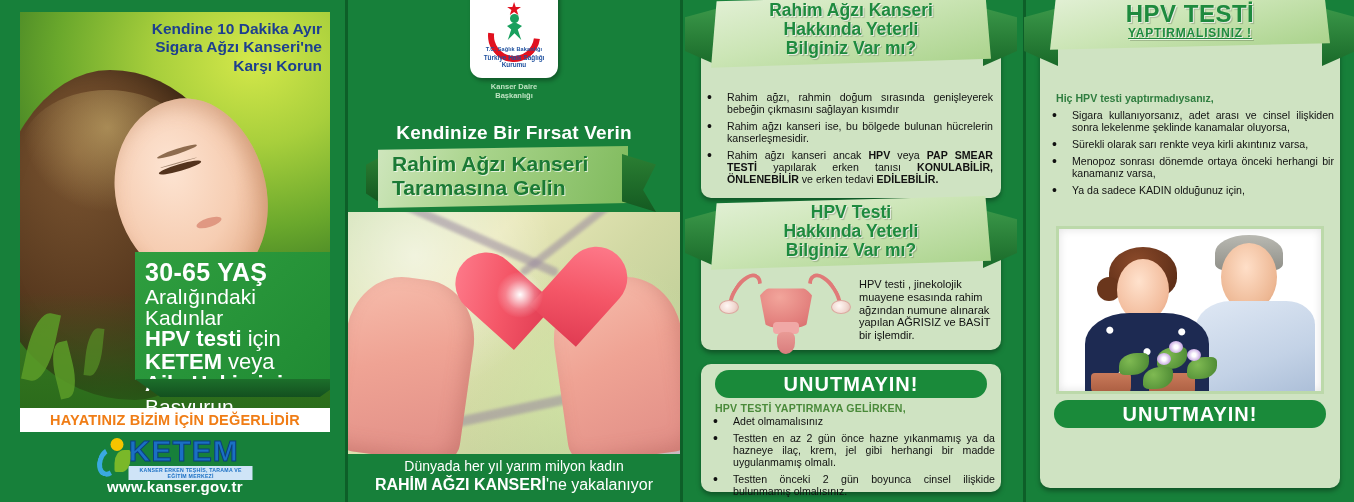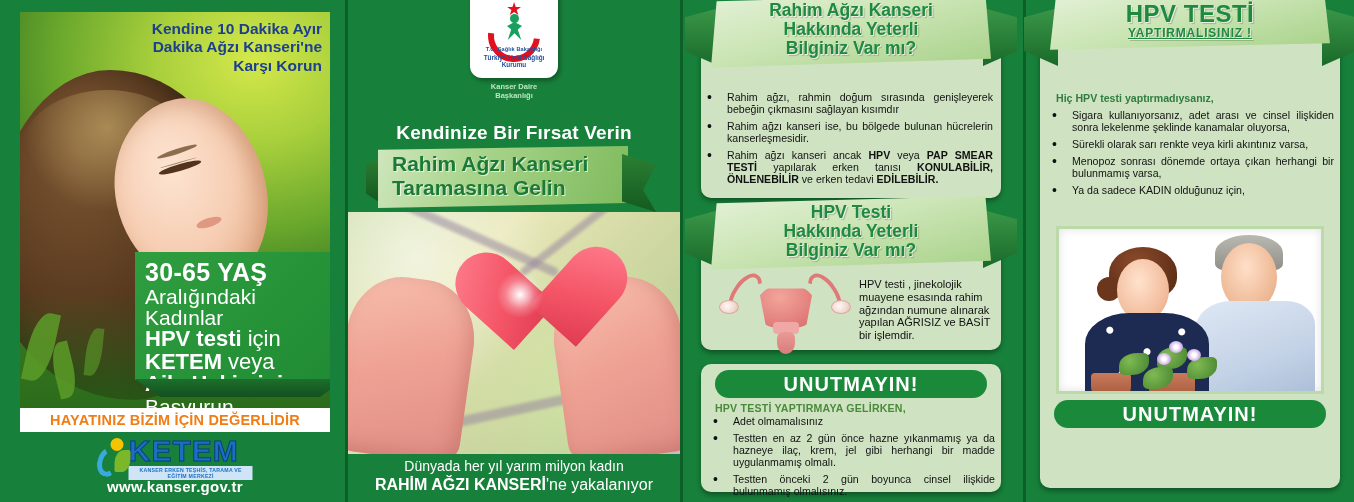--- a/index.html
+++ b/index.html
@@ -414,21 +414,21 @@
       <div class="p1-brow"></div>
       <div class="p1-eye"></div>
       <div class="p1-lips"></div>
       <div class="p1-green-grass"></div>
       <div class="p1-leaf" style="left:8px;bottom:30px;width:26px;height:70px;transform:rotate(12deg);"></div>
       <div class="p1-leaf" style="left:34px;bottom:14px;width:20px;height:56px;transform:rotate(-14deg);"></div>
       <div class="p1-leaf" style="left:66px;bottom:36px;width:16px;height:48px;transform:rotate(6deg);opacity:.6;"></div>
 
       <div style="position:absolute;left:40px;top:8px;width:262px;text-align:right;color:#1d3f8f;font-weight:bold;font-size:15.5px;line-height:1.18;">
         <div>Kendine 10 Dakika Ayır</div>
-        <div>Dakika Ağzı Kanseri'ne</div>
+        <div>Sigara Ağzı Kanseri'ne</div>
         <div>Karşı Korun</div>
       </div>
 
       <div class="p1-greenbox">
         <div class="p1-l1">30-65 YAŞ</div>
         <div class="p1-l2">Aralığındaki</div>
         <div class="p1-l3">Kadınlar</div>
         <div class="p1-l4"><b>HPV testi</b><span> için</span></div>
         <div class="p1-l5"><b>KETEM</b><span> veya</span></div>
         <div class="p1-l6">Aile Hekiminize</div>
@@ -579,21 +579,21 @@
             <div class="big">HPV TESTİ</div>
             <div class="small">YAPTIRMALISINIZ !</div>
           </div>
         </div>
       </div>
 
       <div id="p4-intro">Hiç HPV testi yaptırmadıysanız,</div>
       <ul class="bul top">
           <li><span>Sigara kullanıyorsanız, adet arası ve cinsel ilişkiden sonra lekelenme şeklinde kanamalar oluyorsa,</span></li>
           <li><span> Sürekli olarak sarı renkte veya kirli akıntınız varsa,</span></li>
-          <li><span>Menopoz sonrası dönemde ortaya çıkan herhangi bir bulunmamış varsa,</span></li>
+          <li><span>Menopoz sonrası dönemde ortaya önceki herhangi bir kanamanız varsa,</span></li>
           <li><span>Ya da sadece KADIN olduğunuz için,</span></li>
         </ul>
 
       <div id="p4-photo">
         <div class="ph-man-hair"></div>
         <div class="ph-man-head"></div>
         <div class="ph-man-body"></div>
         <div class="ph-woman-hair"></div>
         <div class="ph-woman-bun"></div>
         <div class="ph-woman-head"></div>

